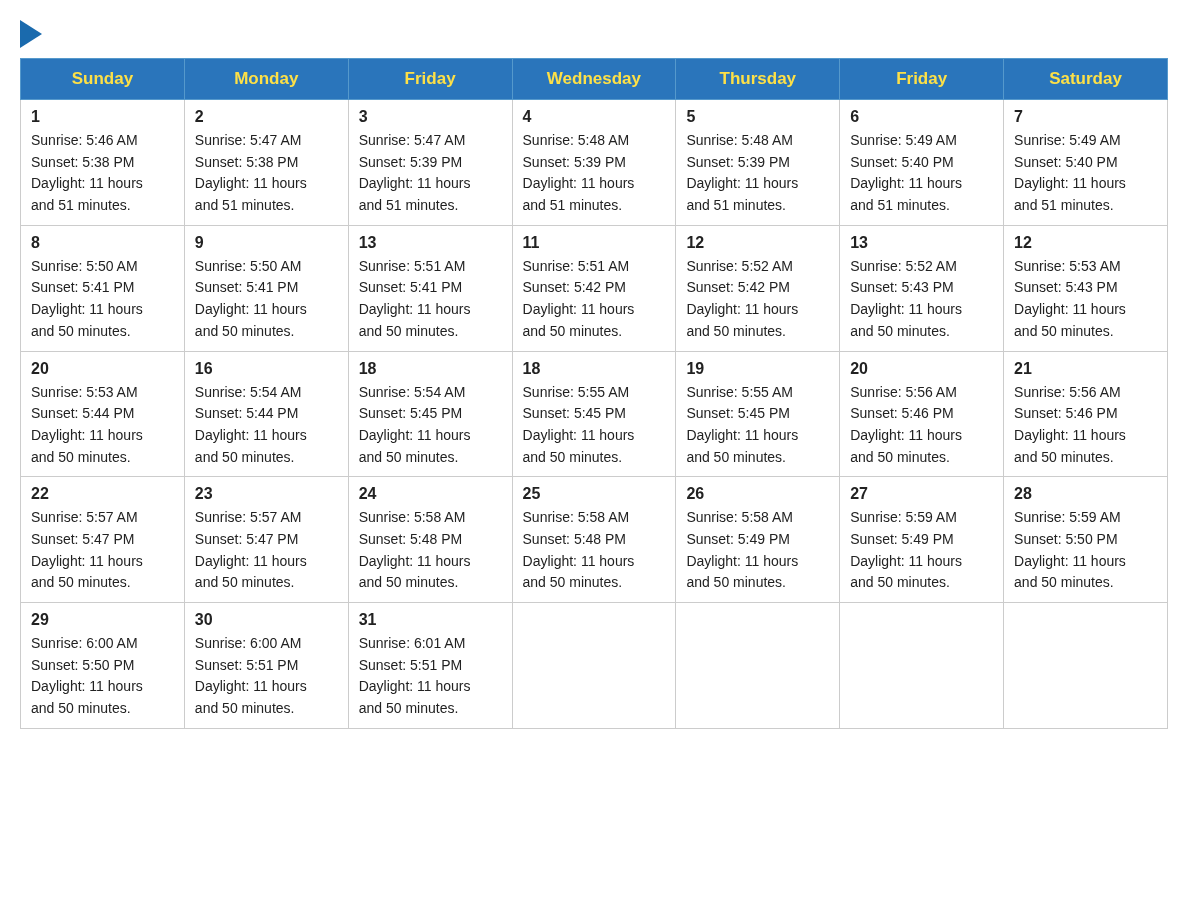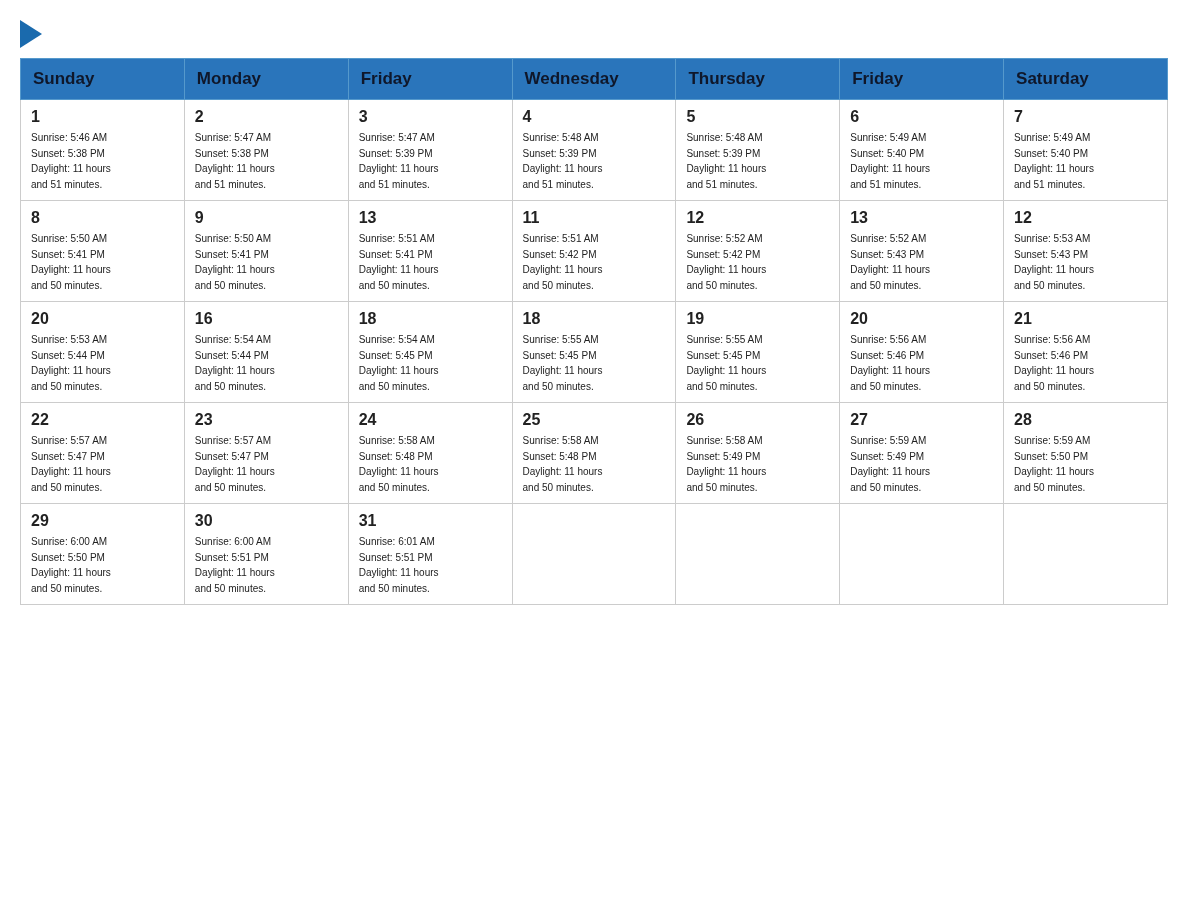--- a/index.html
+++ b/index.html
@@ -30,45 +30,45 @@
       color: #555;
       margin-top: 4px;
     }
     .calendar-table {
       width: 100%;
       border-collapse: collapse;
       border: 1px solid #aaa;
     }
     .calendar-table th {
       background-color: #2a75bb;
-      color: #0f172a;
+      color: #fde047;
       font-size: 17px;
       font-weight: bold;
       padding: 10px 12px;
-      text-align: left;
+      text-align: center;
       border: 1px solid #5599cc;
     }
     .calendar-table td {
       vertical-align: top;
       padding: 8px 10px;
       border: 1px solid #ccc;
       width: calc(100% / 7);
       min-height: 100px;
       font-size: 13px;
       color: #222;
       background: #fff;
     }
     .day-number {
       font-size: 16px;
       font-weight: bold;
       display: block;
       margin-bottom: 4px;
     }
     .day-info {
-      font-size: 10px;
+      font-size: 14px;
       line-height: 1.55;
       color: #222;
     }
     .empty-cell {
       background: #fff;
     }
     .logo-line1 {
       display: flex;
       align-items: center;
     }

